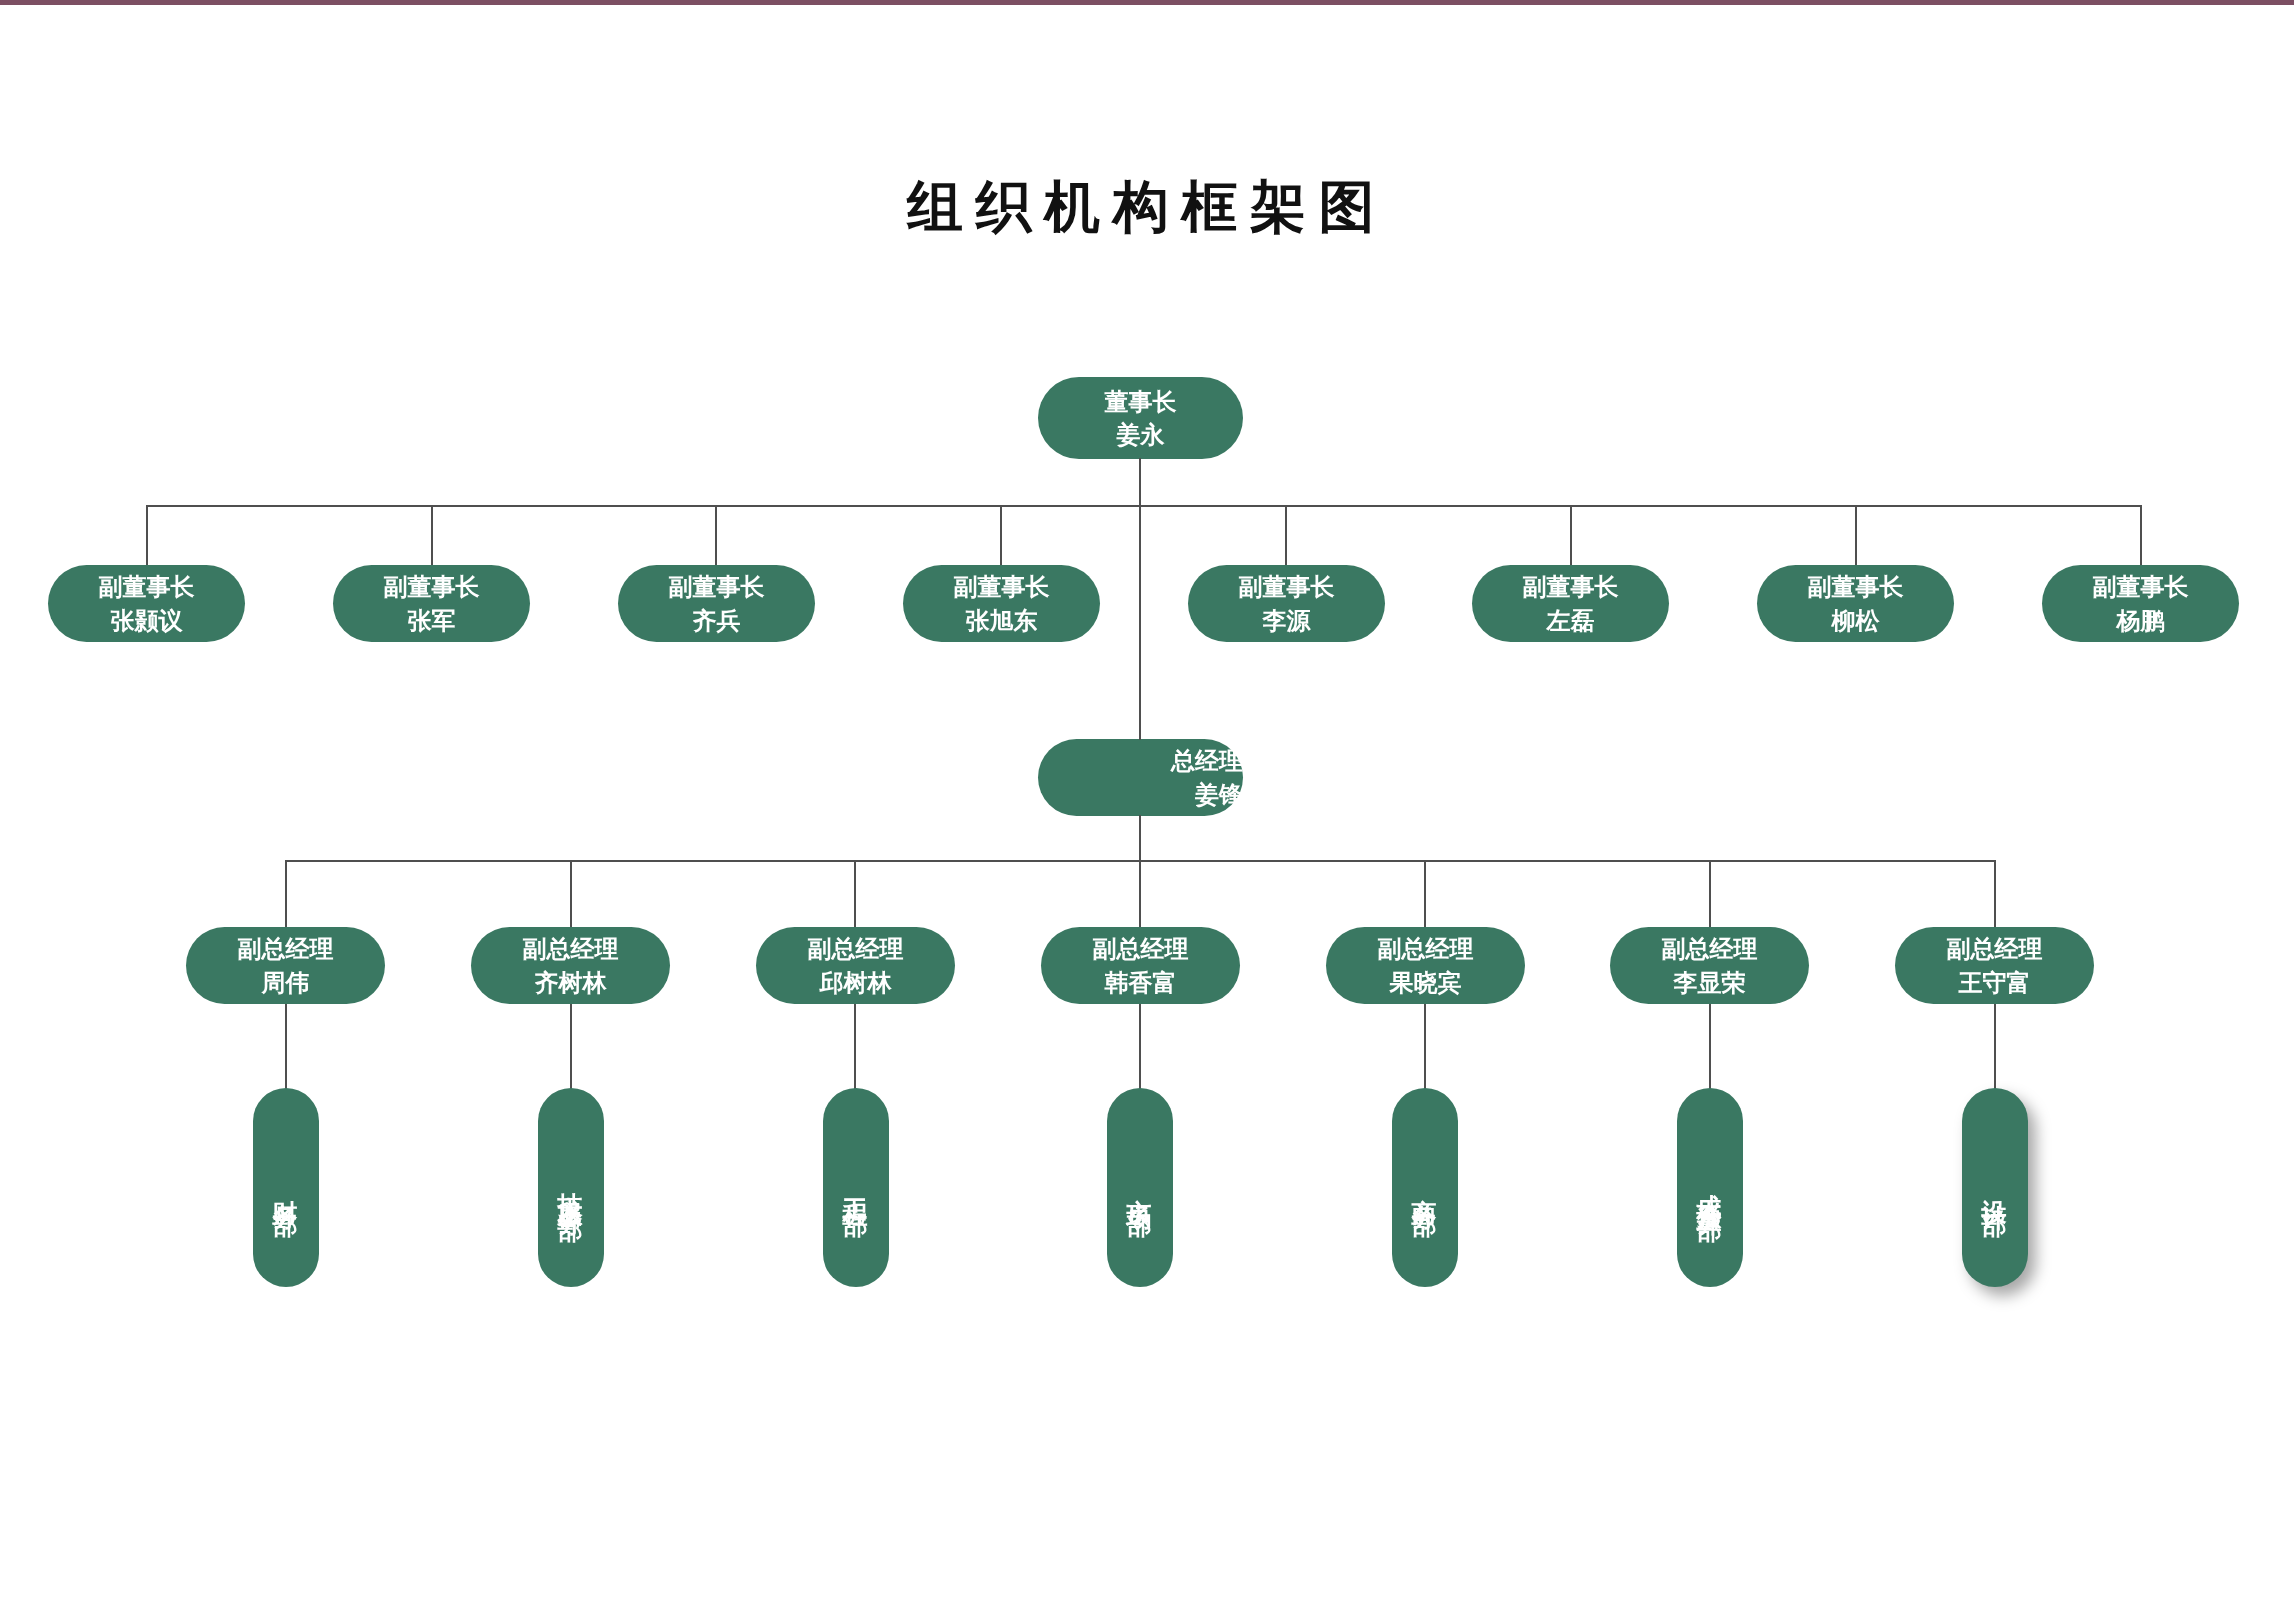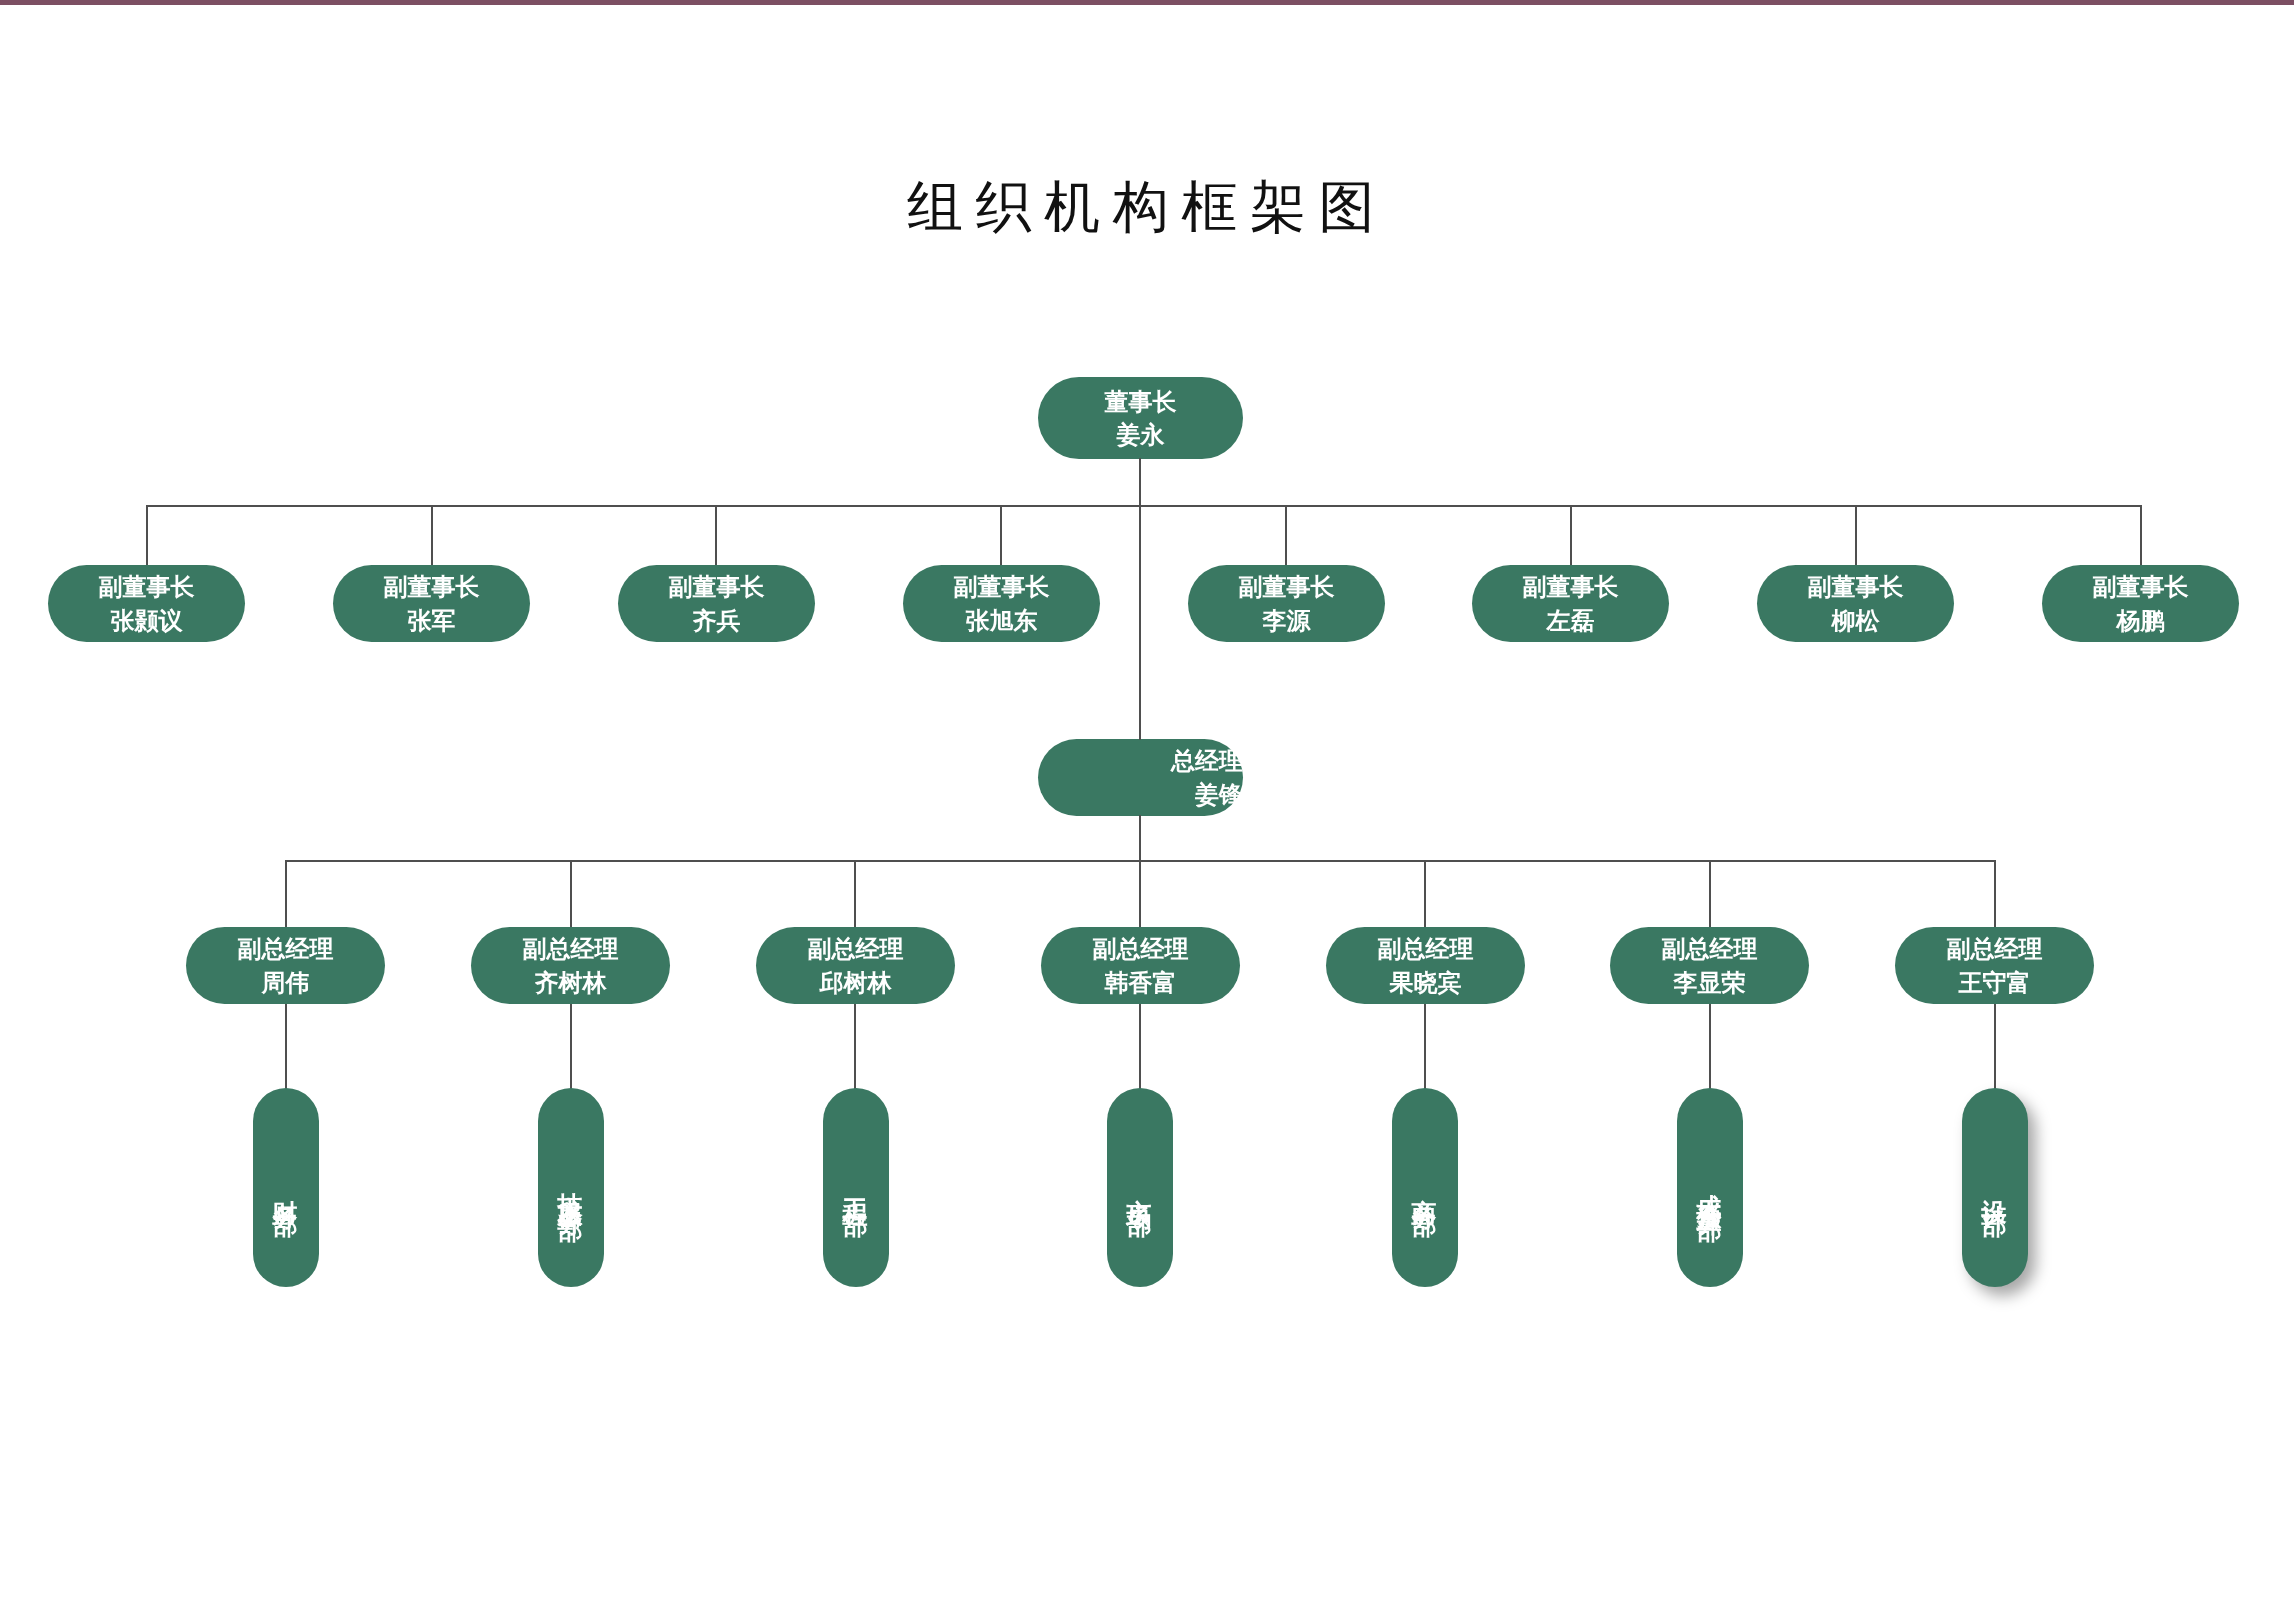--- a/index.html
+++ b/index.html
@@ -10,21 +10,21 @@
     font-family:"Liberation Sans", sans-serif;
     overflow:hidden;
   }
   #top-bar {
     position:absolute; left:0; top:0; width:2294px; height:4.8px;
     background:#7c4f63;
   }
   #page-title {
     position:absolute; left:0; top:170px; width:2294px;
     text-align:center;
-    font-size:56px; font-weight:normal; letter-spacing:12.6px;
+    font-size:56px; font-weight:bold; letter-spacing:12.6px;
     color:#111111;
     white-space:nowrap;
   }
   #org-chart { position:absolute; left:0; top:0; width:2294px; height:1622px; }
   .connector { position:absolute; background:#4f4f4f; }
   .node {
     position:absolute;
     background:#3a7862;
     color:#ffffff;
     display:flex; align-items:center; justify-content:center;

